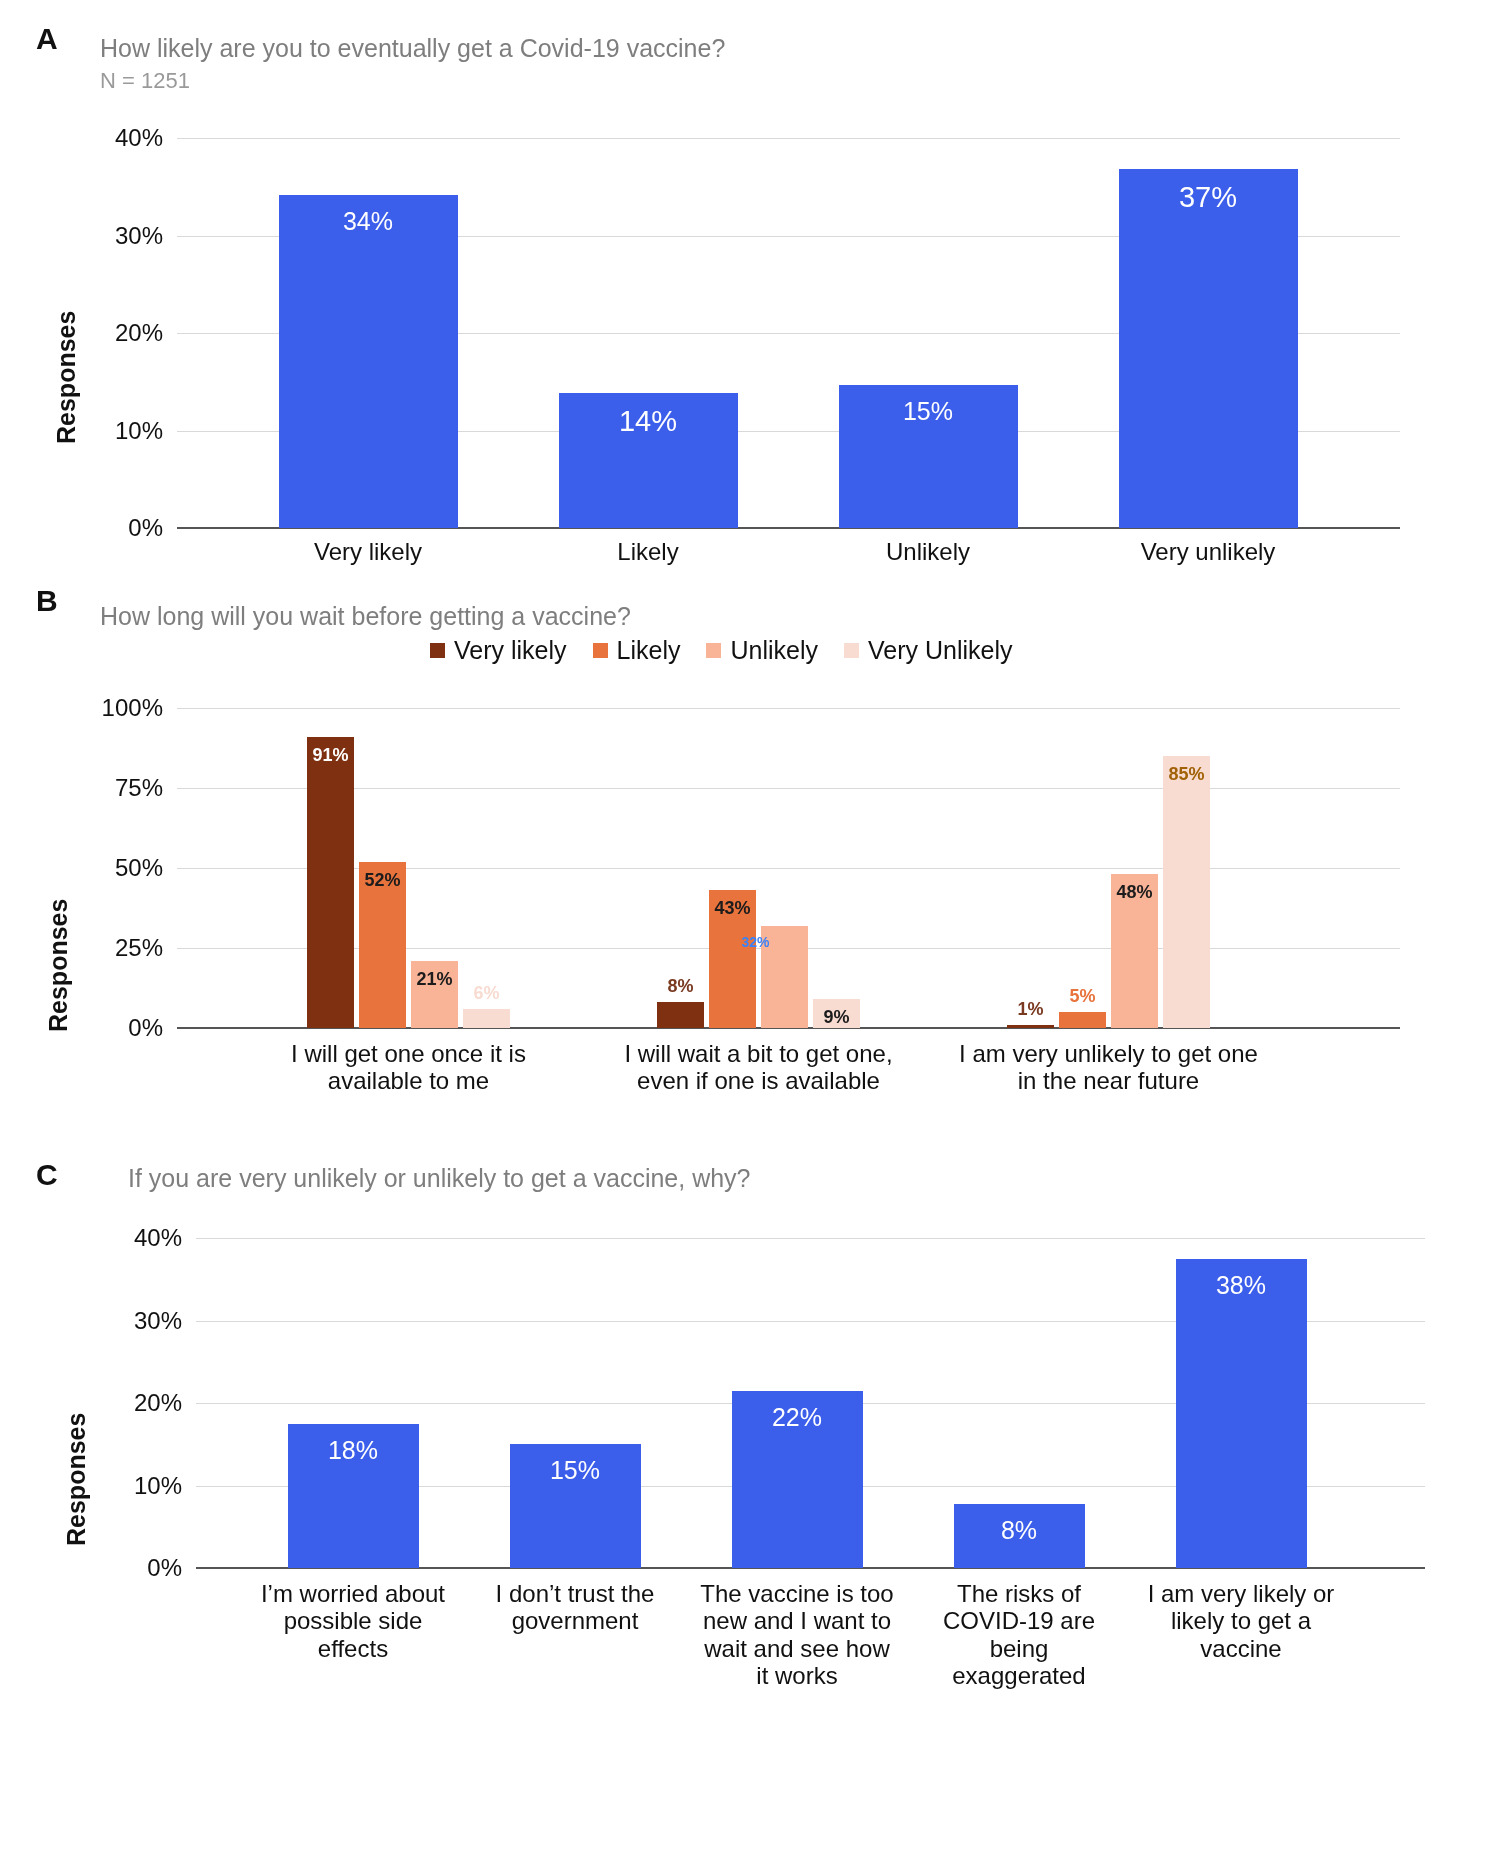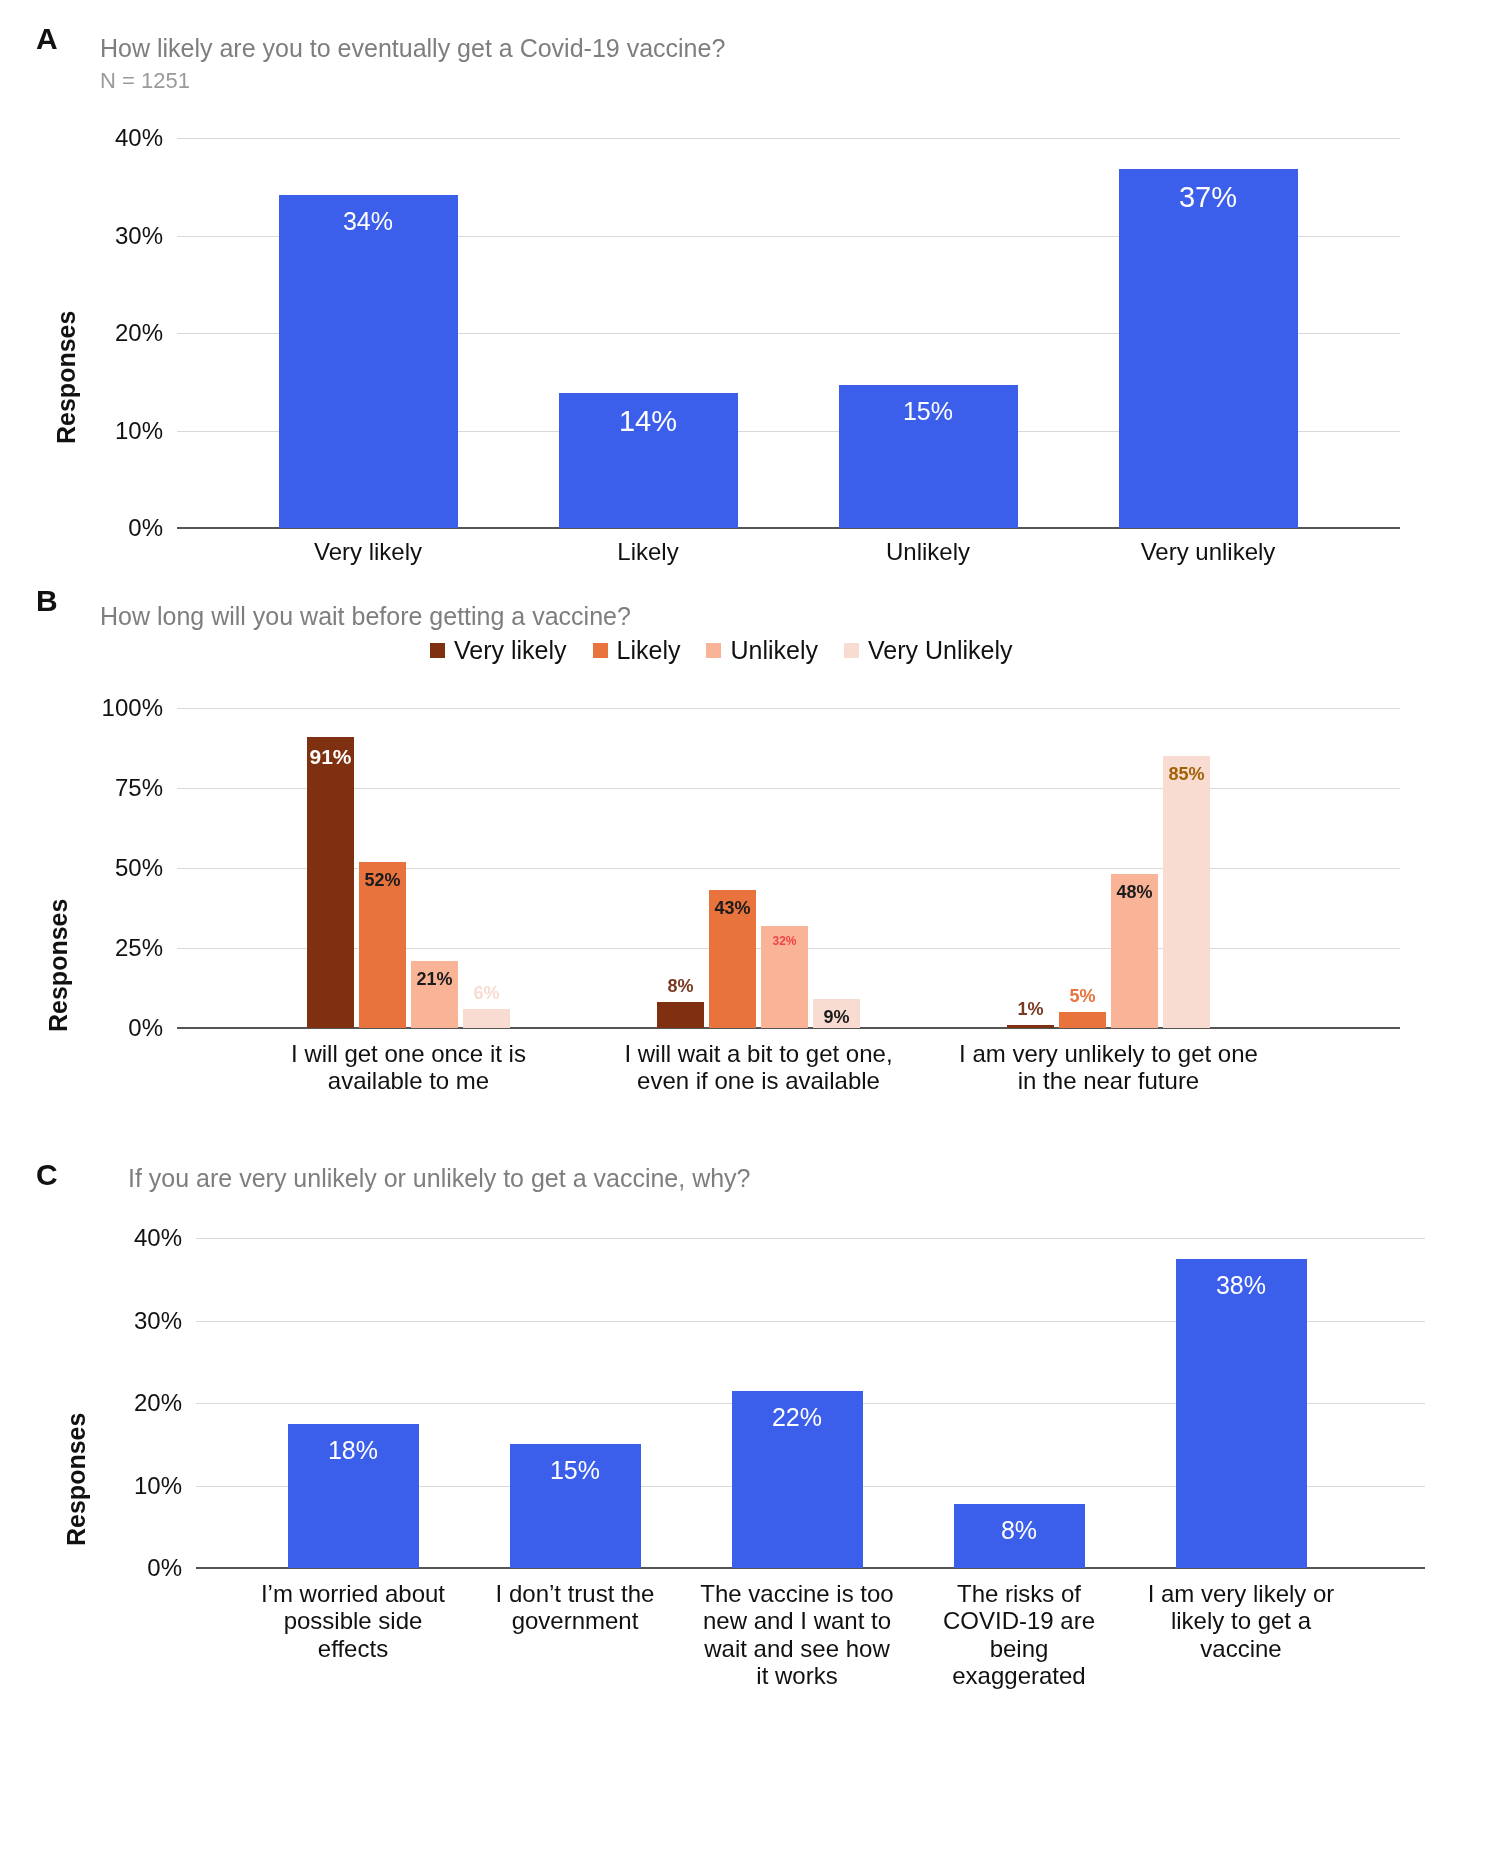--- a/index.html
+++ b/index.html
@@ -145,34 +145,34 @@
         <div class="ytick" style="top: 336px; right: 1336px;">0%</div>
         <div class="gridline" style="left: 177px; top: 256px; width: 1223px;"></div>
         <div class="ytick" style="top: 256px; right: 1336px;">25%</div>
         <div class="gridline" style="left: 177px; top: 176px; width: 1223px;"></div>
         <div class="ytick" style="top: 176px; right: 1336px;">50%</div>
         <div class="gridline" style="left: 177px; top: 96px; width: 1223px;"></div>
         <div class="ytick" style="top: 96px; right: 1336px;">75%</div>
         <div class="gridline" style="left: 177px; top: 16px; width: 1223px;"></div>
         <div class="ytick" style="top: 16px; right: 1336px;">100%</div>
         <div class="bar" style="left: 307px; width: 47px; height: 291.2px; top: 44.8px; bottom: auto; background: rgb(126, 48, 16);"></div>
-        <div class="bar-val" style="left: 307px; width: 47px; font-size: 21px; font-weight: bold; top: 52.8px; color: rgb(255, 255, 255);">91%</div>
+        <div class="bar-val" style="left: 307px; width: 47px; font-size: 18px; font-weight: bold; top: 52.8px; color: rgb(255, 255, 255);">91%</div>
         <div class="bar" style="left: 359px; width: 47px; height: 166.4px; top: 169.6px; bottom: auto; background: rgb(232, 115, 60);"></div>
         <div class="bar-val" style="left: 359px; width: 47px; font-size: 18px; font-weight: bold; top: 177.6px; color: rgb(28, 28, 28);">52%</div>
         <div class="bar" style="left: 411px; width: 47px; height: 67.2px; top: 268.8px; bottom: auto; background: rgb(249, 180, 152);"></div>
         <div class="bar-val" style="left: 411px; width: 47px; font-size: 18px; font-weight: bold; top: 276.8px; color: rgb(28, 28, 28);">21%</div>
         <div class="bar" style="left: 463px; width: 47px; height: 19.2px; top: 316.8px; bottom: auto; background: rgb(248, 220, 210);"></div>
         <div class="bar-val" style="left: 463px; width: 47px; font-size: 18px; font-weight: bold; top: 290.8px; color: rgb(248, 220, 210);">6%</div>
         <div class="xcat" style="left: 238.5px; width: 340px; top: 348px;">I will get one once it is<br>available to me</div>
         <div class="bar" style="left: 657px; width: 47px; height: 25.6px; top: 310.4px; bottom: auto; background: rgb(126, 48, 16);"></div>
         <div class="bar-val" style="left: 657px; width: 47px; font-size: 18px; font-weight: bold; top: 284.4px; color: rgb(122, 58, 34);">8%</div>
         <div class="bar" style="left: 709px; width: 47px; height: 137.6px; top: 198.4px; bottom: auto; background: rgb(232, 115, 60);"></div>
         <div class="bar-val" style="left: 709px; width: 47px; font-size: 18px; font-weight: bold; top: 206.4px; color: rgb(28, 28, 28);">43%</div>
         <div class="bar" style="left: 761px; width: 47px; height: 102.4px; top: 233.6px; bottom: auto; background: rgb(249, 180, 152);"></div>
-        <div class="bar-val" style="left: 761px; width: 47px; font-size: 12px; font-weight: bold; top: 241.6px; color: #ef4444;">32%</div>
+        <div class="bar-val" style="left: 732px; width: 47px; font-size: 14px; font-weight: bold; top: 241.6px; color: #3b82f6;">32%</div>
         <div class="bar" style="left: 813px; width: 47px; height: 28.8px; top: 307.2px; bottom: auto; background: rgb(248, 220, 210);"></div>
         <div class="bar-val" style="left: 813px; width: 47px; font-size: 18px; font-weight: bold; top: 315.2px; color: rgb(28, 28, 28);">9%</div>
         <div class="xcat" style="left: 588.5px; width: 340px; top: 348px;">I will wait a bit to get one,<br>even if one is available</div>
         <div class="bar" style="left: 1007px; width: 47px; height: 3.2px; top: 332.8px; bottom: auto; background: rgb(126, 48, 16);"></div>
         <div class="bar-val" style="left: 1007px; width: 47px; font-size: 18px; font-weight: bold; top: 306.8px; color: rgb(122, 58, 34);">1%</div>
         <div class="bar" style="left: 1059px; width: 47px; height: 16px; top: 320px; bottom: auto; background: rgb(232, 115, 60);"></div>
         <div class="bar-val" style="left: 1059px; width: 47px; font-size: 18px; font-weight: bold; top: 294px; color: rgb(232, 115, 60);">5%</div>
         <div class="bar" style="left: 1111px; width: 47px; height: 153.6px; top: 182.4px; bottom: auto; background: rgb(249, 180, 152);"></div>
         <div class="bar-val" style="left: 1111px; width: 47px; font-size: 18px; font-weight: bold; top: 190.4px; color: rgb(28, 28, 28);">48%</div>
         <div class="bar" style="left: 1163px; width: 47px; height: 272px; top: 64px; bottom: auto; background: rgb(248, 220, 210);"></div>

